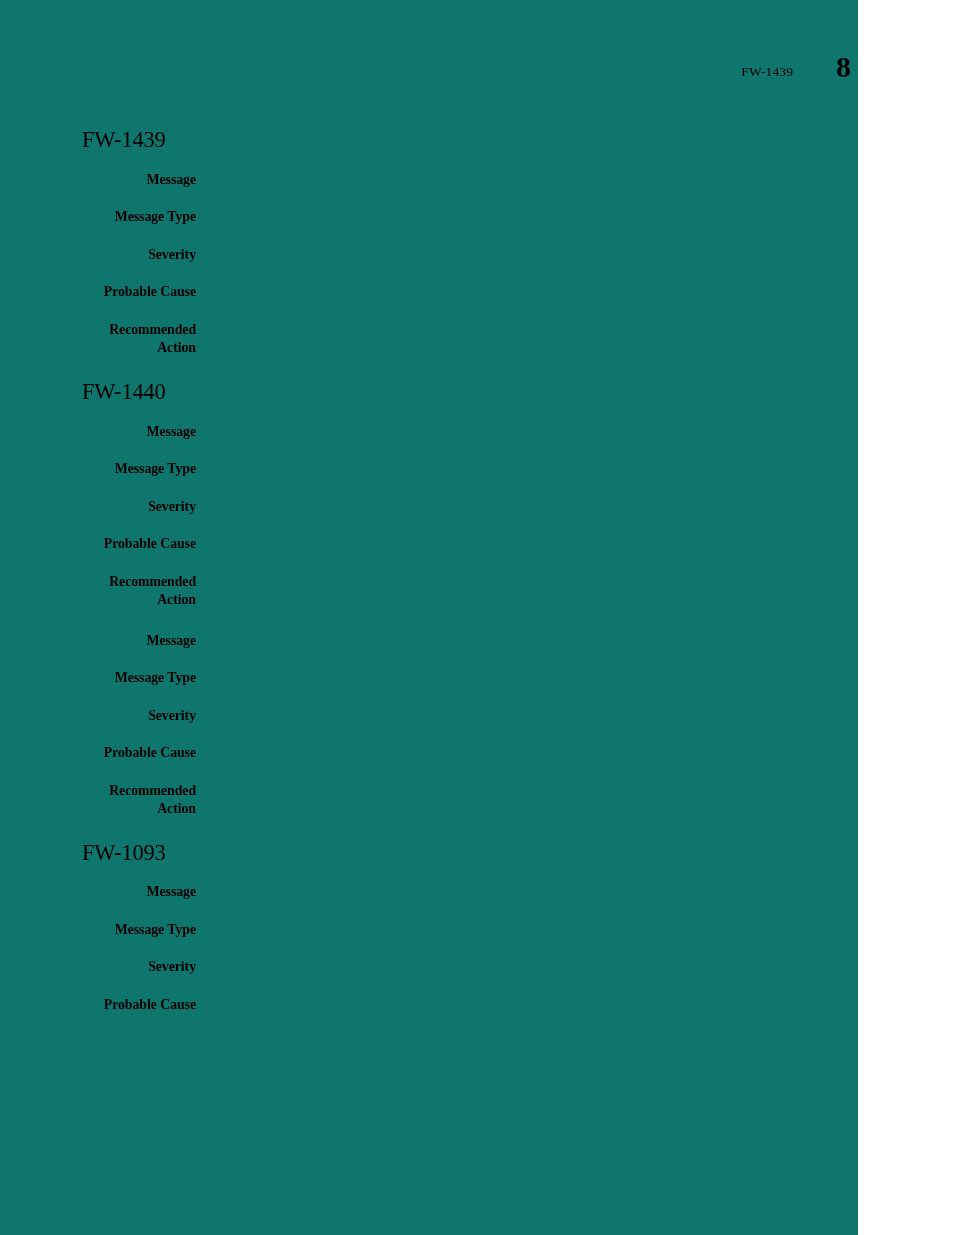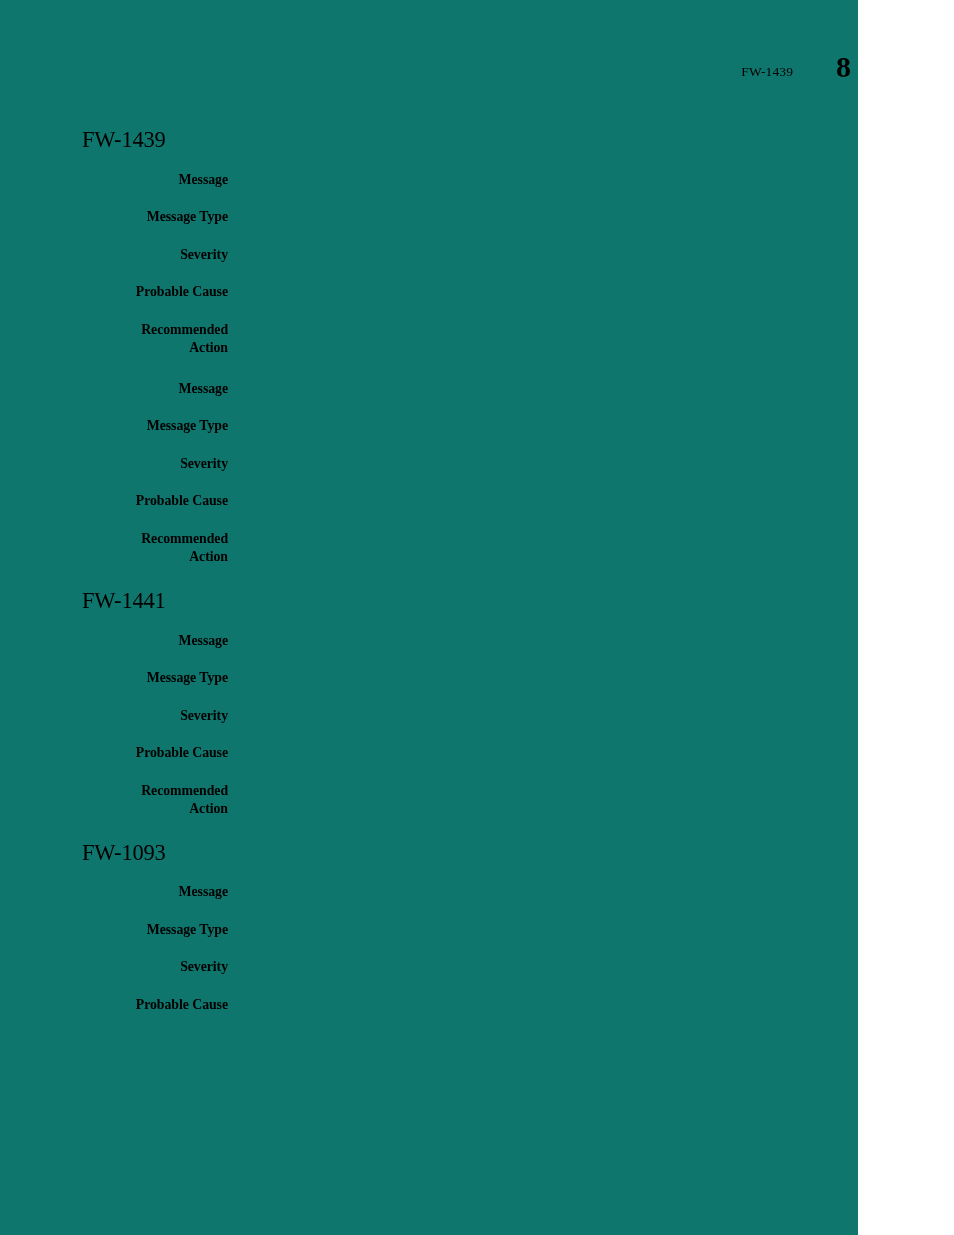--- a/index.html
+++ b/index.html
@@ -68,21 +68,20 @@
     margin: 0 0 18px 82px;
     font-size: 22.5px;
     font-weight: 400;
     line-height: 1.1;
     letter-spacing: -0.2px;
     color: #000;
   }
 
   .rows {
     position: relative;
-    padding-left: 32px;
   }
 
   .row {
     display: flex;
     align-items: flex-start;
     margin-bottom: 19px;
   }
   .row.gap-before {
     margin-top: 18px;
   }
@@ -143,20 +142,21 @@
         </div>
         <div class="row">
           <div class="row-label">Recommended
 Action</div>
           <div class="row-value"></div>
         </div>
       </div>
     </div>
 
     <div class="section">
+      <h2 class="section-title">FW-1440</h2>
       <div class="rows">
         <div class="row">
           <div class="row-label">Message</div>
           <div class="row-value"></div>
         </div>
         <div class="row">
           <div class="row-label">Message Type</div>
           <div class="row-value"></div>
         </div>
         <div class="row">
@@ -169,21 +169,20 @@
         </div>
         <div class="row">
           <div class="row-label">Recommended
 Action</div>
           <div class="row-value"></div>
         </div>
       </div>
     </div>
 
     <div class="section">
-      <h2 class="section-title">FW-1441</h2>
       <div class="rows">
         <div class="row">
           <div class="row-label">Message</div>
           <div class="row-value"></div>
         </div>
         <div class="row">
           <div class="row-label">Message Type</div>
           <div class="row-value"></div>
         </div>
         <div class="row">

